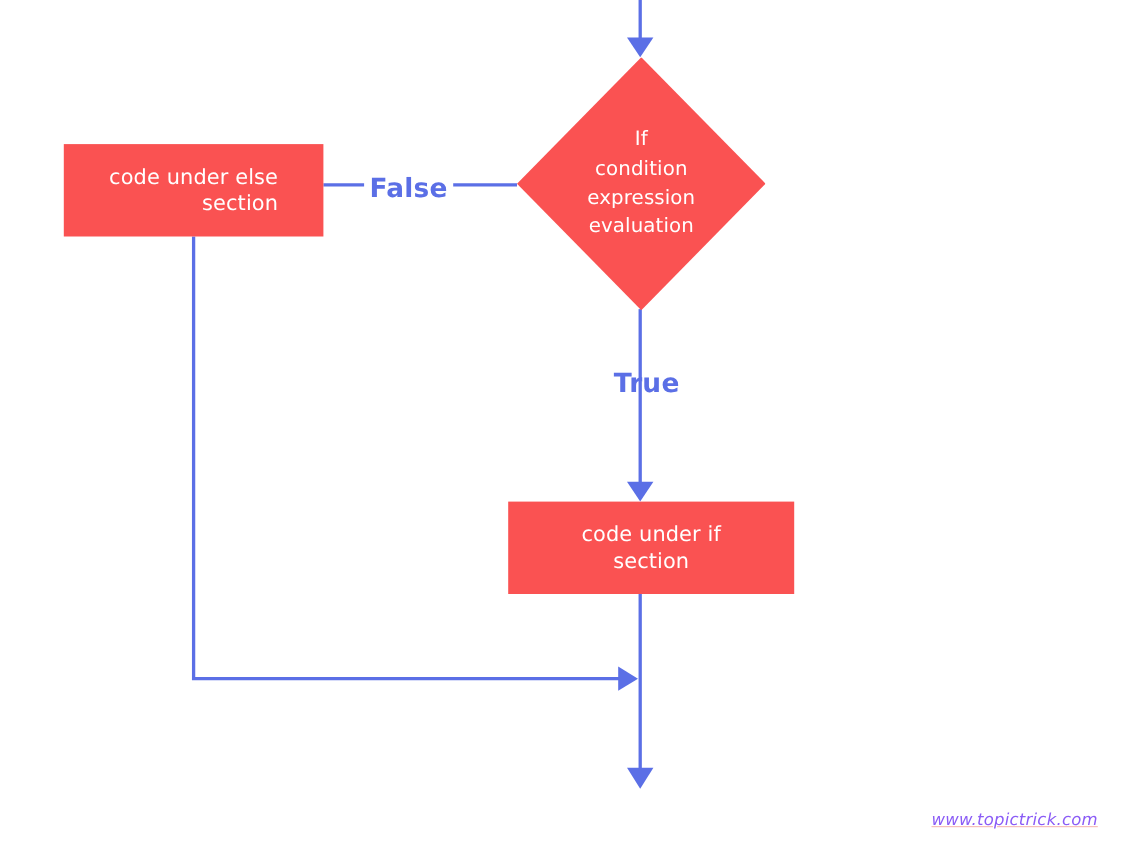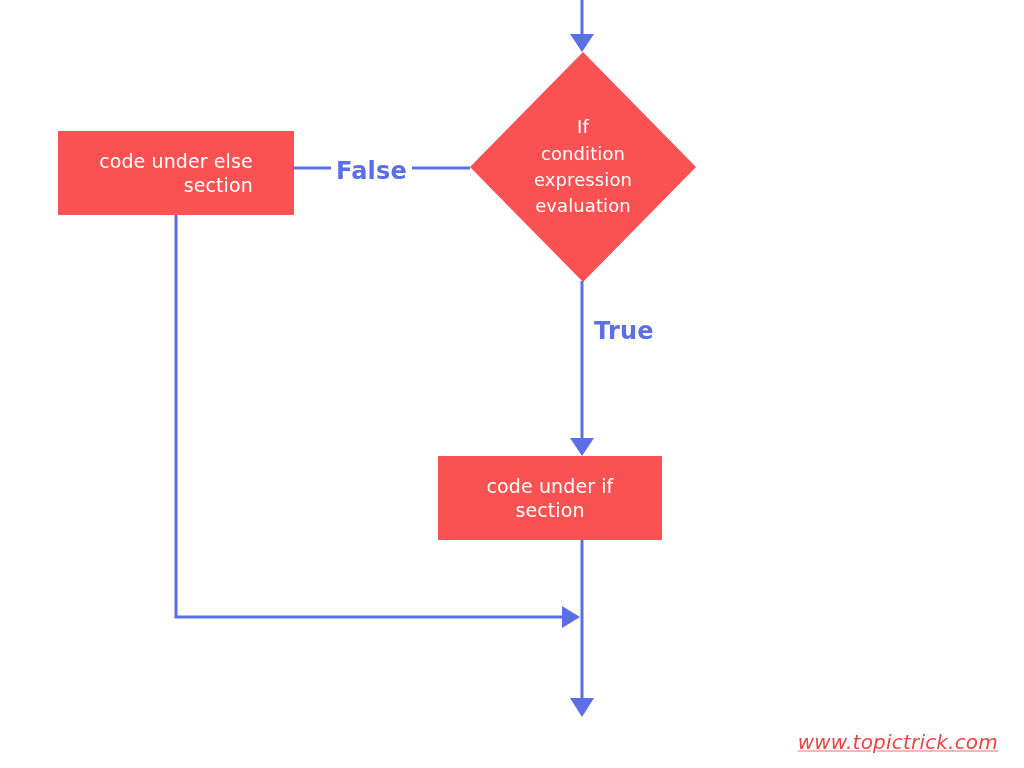--- a/index.html
+++ b/index.html
@@ -51,23 +51,23 @@
   }
 
   #node-else {
     left: 58px;
     top: 131px;
     width: 236px;
     height: 84px;
     text-align: right;
   }
   #node-if-body {
-    left: 438px;
+    left: 462px;
     top: 456px;
-    width: 224px;
+    width: 260px;
     height: 84px;
   }
 
   
   #node-decision {
     left: 470px;
     top: 52px;
     width: 226px;
     height: 230px;
   }
@@ -97,33 +97,32 @@
     background: #ffffff;
     padding: 0 5px;
     white-space: nowrap;
   }
   #label-false {
     left: 331px;
     top: 157px;
   }
   #label-true {
     left: 553px;
-    top: 317px;
+    top: 334px;
     background: transparent;
-    margin-left: 36px;
   }
 
   
   #watermark {
     position: absolute;
     right: 26px;
     bottom: 14px;
-    font-size: 20px;
+    font-size: 15px;
     font-style: italic;
-    color: #ef4444;
+    color: #8b5cf6;
     text-decoration: underline;
     text-decoration-color: #f6b9b4;
     letter-spacing: 0.2px;
   }
 </style>
 </head>
 <body>
 
 <div id="canvas">
 

